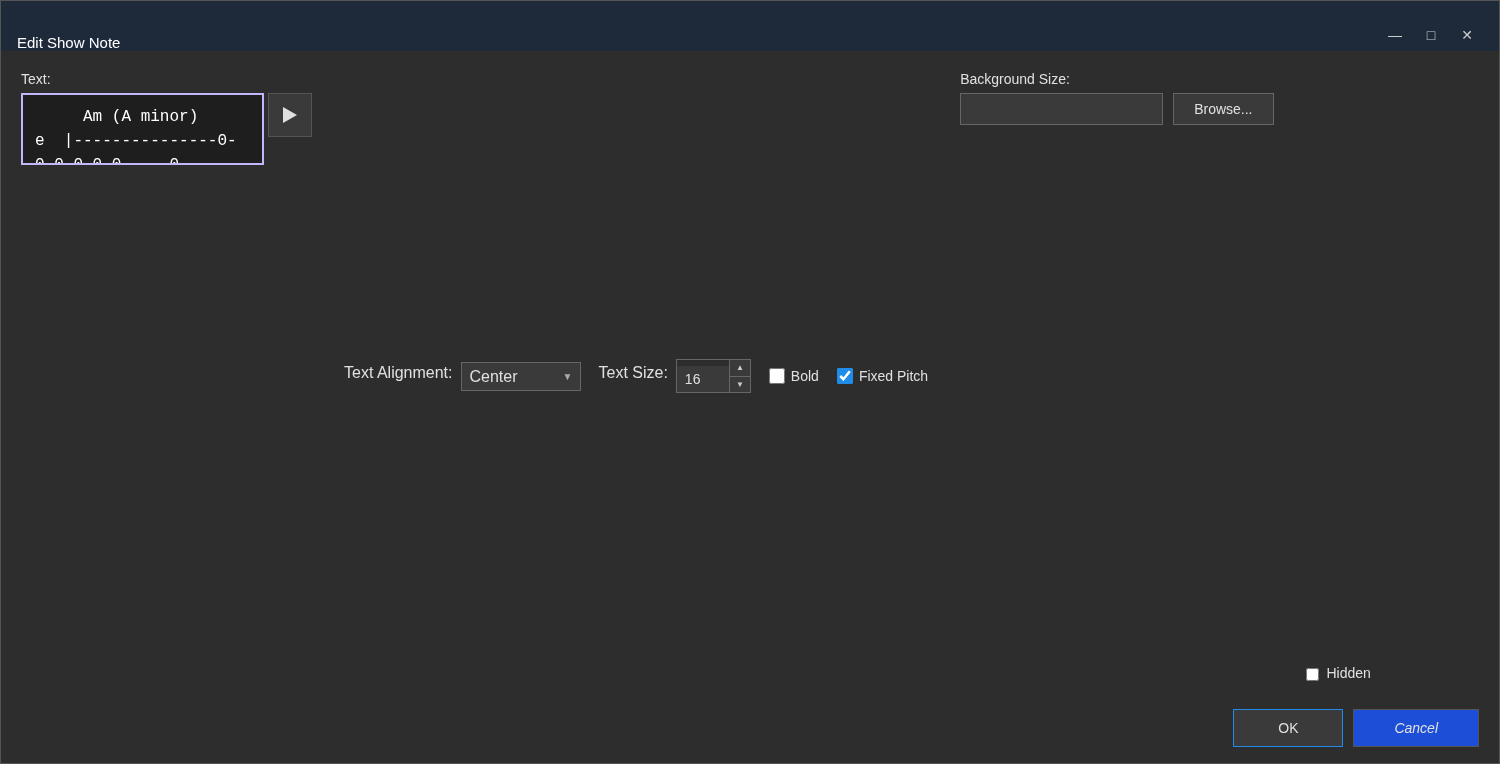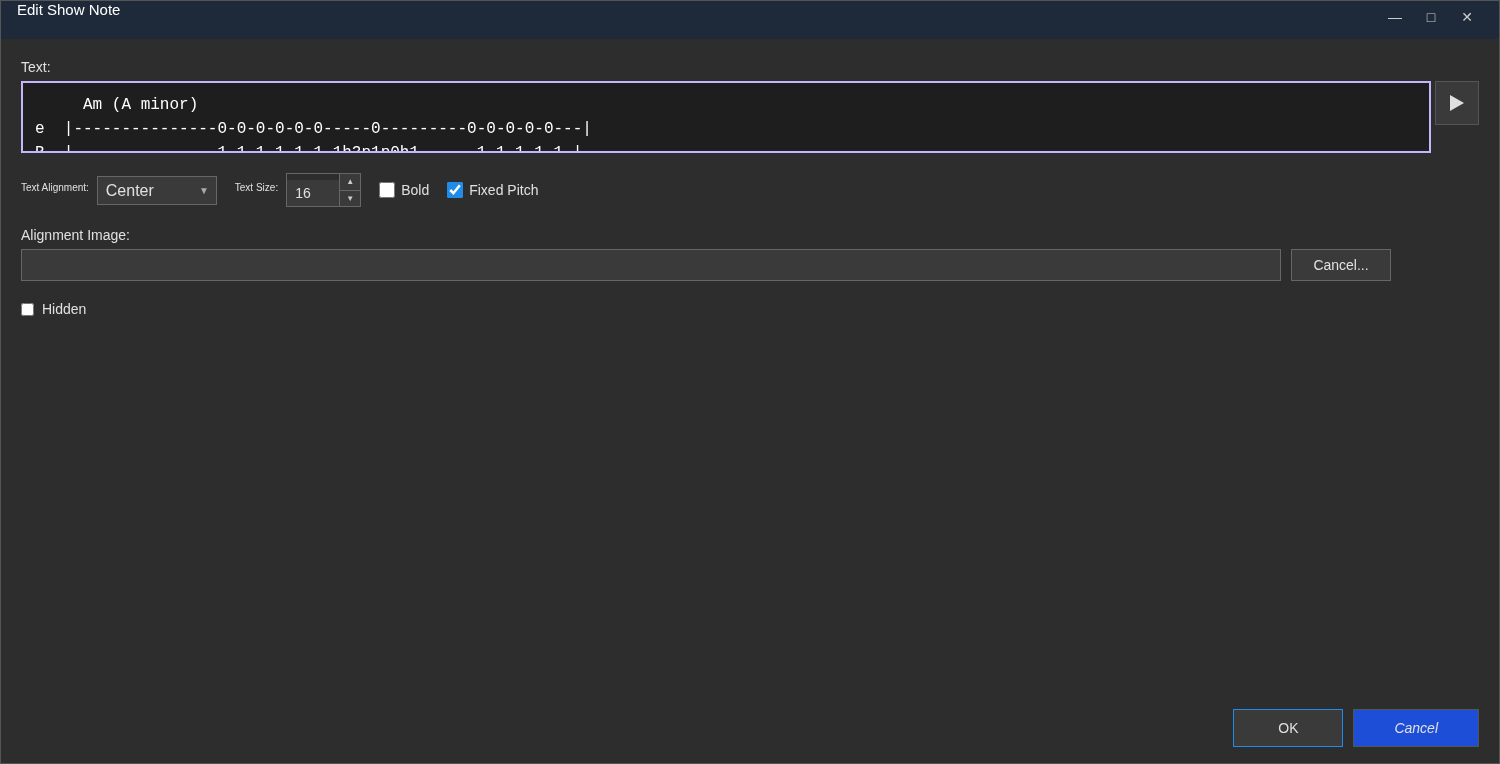--- a/index.html
+++ b/index.html
@@ -22,23 +22,23 @@
       border: 1px solid #555;
       width: 1500px;
       height: 764px;
       display: flex;
       flex-direction: column;
     }
 
     .title-bar {
       background: #1a1a2e;
       background: #1e2a3a;
-      height: 38px;
-      display: flex;
-      align-items: flex-start;
+      height: 50px;
+      display: flex;
+      align-items: flex-end;
       padding: 0 16px;
       flex-shrink: 0;
     }
 
     .title-bar-text {
       color: #ffffff;
       font-size: 15px;
       font-weight: 400;
       flex: 1;
     }
@@ -59,22 +59,22 @@
       font-size: 14px;
       display: flex;
       align-items: center;
       justify-content: center;
     }
 
     .dialog-body {
       flex: 1;
       padding: 20px 20px 16px 20px;
       display: flex;
-      flex-direction: column;
-      gap: 20px;
+      flex-direction: row;
+      gap: 32px;
       overflow: hidden;
     }
 
     .field-label {
       font-size: 14px;
       color: #e0e0e0;
       margin-bottom: 6px;
     }
 
     .text-editor-container {
@@ -128,21 +128,21 @@
       flex-shrink: 0;
     }
 
     .options-group {
       display: flex;
       align-items: center;
       gap: 8px;
     }
 
     .options-group label {
-      font-size: 10px;
+      font-size: 16px;
       color: #e0e0e0;
       white-space: nowrap;
     }
 
     .select-wrapper {
       position: relative;
       display: inline-flex;
       align-items: center;
     }
 
@@ -259,21 +259,21 @@
       color: #e0e0e0;
       font-size: 14px;
       padding: 7px 20px;
       cursor: pointer;
       white-space: nowrap;
       min-width: 100px;
     }
 
     .hidden-section {
       display: flex;
-      align-items: center;
+      align-items: flex-end;
       gap: 8px;
       flex-shrink: 0;
     }
 
     .dialog-footer {
       display: flex;
       justify-content: flex-end;
       padding: 12px 20px 16px 20px;
       gap: 10px;
       flex-shrink: 0;
@@ -363,24 +363,24 @@
       </div>
 
       <div class="checkbox-group">
         <input type="checkbox" id="fixed-pitch-check" checked="" style="">
         <label for="fixed-pitch-check">Fixed Pitch</label>
       </div>
 
     </div>
 
     <div class="bg-image-section">
-      <div class="field-label">Alignment Image:</div>
+      <div class="field-label">Background Size:</div>
       <div class="bg-image-row">
         <input class="bg-image-input" type="text" value="" style="">
-        <button class="browse-btn">Cancel...</button>
+        <button class="browse-btn">Browse...</button>
       </div>
     </div>
 
     <div class="hidden-section">
       <input type="checkbox" id="hidden-check" style="">
       <label for="hidden-check">Hidden</label>
     </div>
 
   </div>
 

